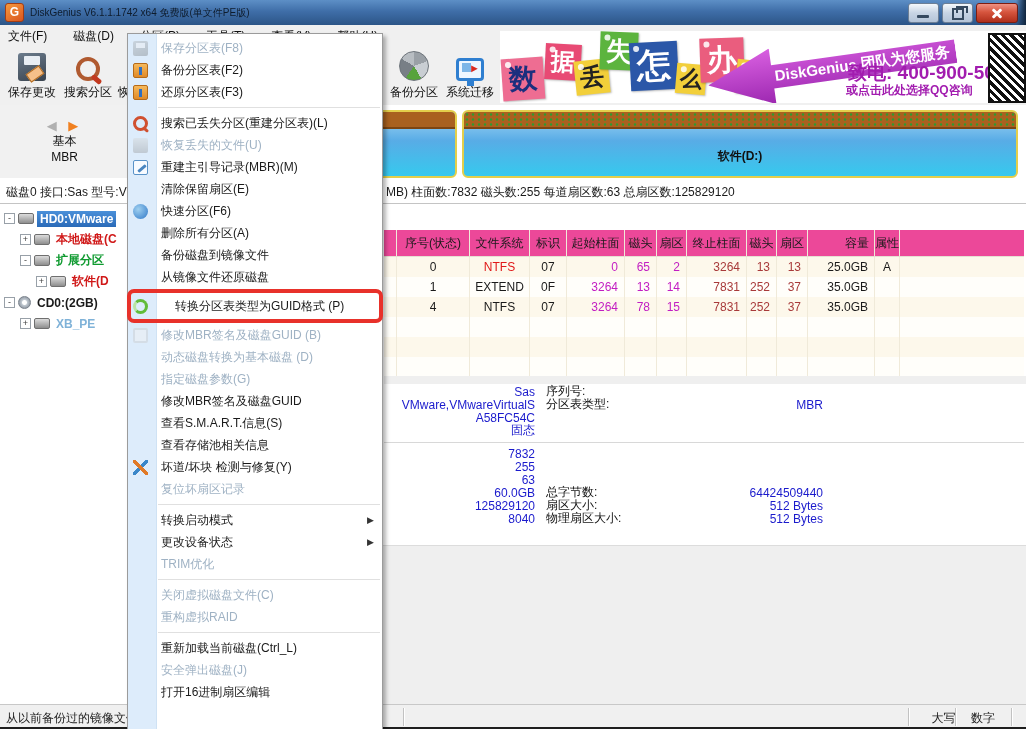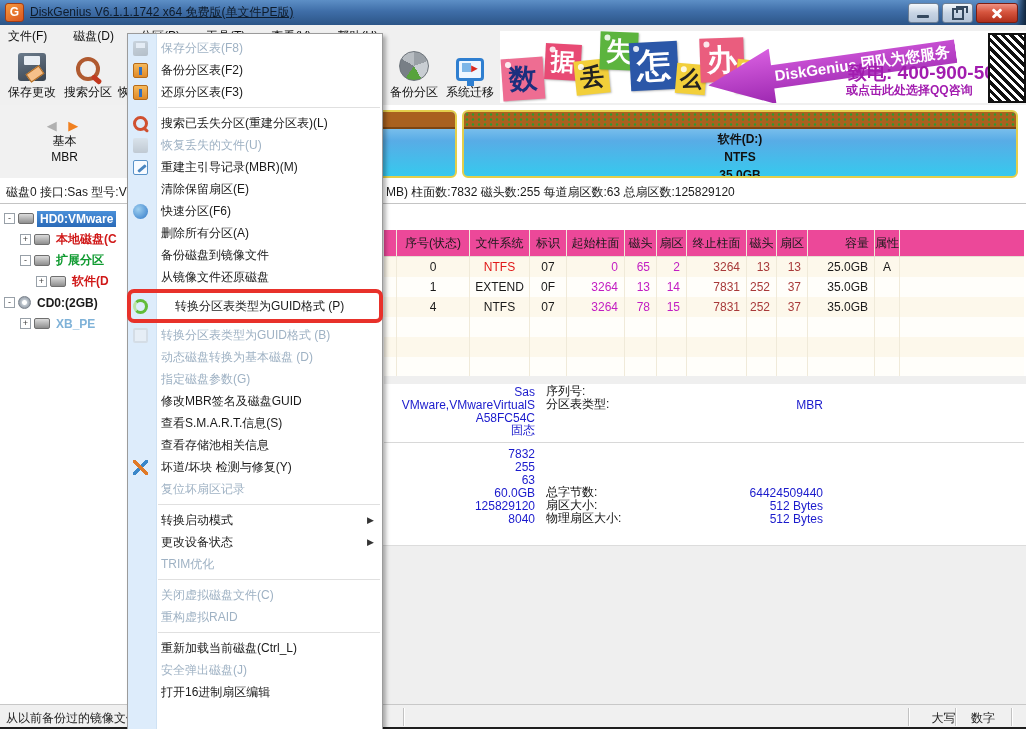--- a/index.html
+++ b/index.html
@@ -5,21 +5,21 @@
   html,body{margin:0;padding:0;background:#444;}
   #app{position:relative;width:1026px;height:729px;overflow:hidden;background:#f0f0f0;
        font-family:"Liberation Sans","DejaVu Sans",sans-serif;font-size:12px;color:#1a1a1a;}
   
   .titlebar{position:absolute;left:0;top:0;width:1026px;height:25px;
     background:linear-gradient(180deg,#5d8fc6 0%,#3f6ea8 45%,#2c5587 100%);display:flex;align-items:center;}
   .titlebar::after{content:"";position:absolute;right:0;top:0;width:10px;height:25px;background:linear-gradient(90deg,transparent,#10253d);}
   .appicon{width:17px;height:17px;margin:0 6px 0 5px;border-radius:3px;
     background:linear-gradient(145deg,#f59a3e,#d9551f);border:1px solid #a33c12;
     color:#fff;font-weight:bold;font-size:12px;line-height:16px;text-align:center;}
-  .apptitle{color:#0e1c2c;font-size:12px;text-decoration:underline;}
+  .apptitle{color:#0e1c2c;font-size:10px;}
   .winbtns{position:absolute;right:8px;top:3px;display:flex;gap:3px;}
   .wbtn{width:29px;height:18px;border-radius:3px;border:1px solid #6d7f95;position:relative;
     background:linear-gradient(180deg,#f4f8fc,#c7d4e4 50%,#b4c4d8);}
   .wbtn.close{width:40px;background:linear-gradient(180deg,#ef9183,#d6553e 45%,#b02f1b);border-color:#7e1d10;}
   .wbtn .bar{position:absolute;left:8px;top:11px;width:12px;height:3px;background:#35495f;border-radius:1px;}
   .wbtn .sq{position:absolute;left:9px;top:4px;width:8px;height:8px;border:2px solid #35495f;background:transparent;}
   .wbtn .sq2{position:absolute;left:13px;top:2px;width:8px;height:5px;border:2px solid #35495f;border-bottom:none;}
   .wbtn .x1,.wbtn .x2{position:absolute;left:14px;top:3px;width:12px;height:3px;background:#fff;border-radius:1px;transform:rotate(45deg);transform-origin:center;top:8px;}
   .wbtn .x2{transform:rotate(-45deg);}
   
@@ -67,21 +67,21 @@
     display:flex;flex-direction:column;align-items:center;justify-content:center;}
   .navarrows{font-size:13px;letter-spacing:4px;}
   .navarrows .la{color:#b0b0b0;} .navarrows .ra{color:#f08020;}
   .navline{line-height:16px;color:#111;}
   .part{position:absolute;top:5px;height:68px;border:2px solid #e3cf4b;border-radius:6px;box-sizing:border-box;overflow:hidden;
     background:linear-gradient(180deg,#a6d8f4 0%,#58ace6 45%,#36c9ee 100%);}
   .part .band{height:15px;background:#a9611f;border-bottom:2px solid #7c4512;}
   .part.dotted .band{background-image:radial-gradient(#2f9a2f 1.1px,transparent 1.6px);background-size:6px 5px;background-color:#a9611f;}
   .part1{left:140px;width:317px;}
   .part2{left:462px;width:556px;}
-  .ptxt{text-align:center;font-weight:bold;color:#101010;line-height:16px;margin-top:2px;}
+  .ptxt{text-align:center;font-weight:bold;color:#101010;line-height:16px;margin-top:19px;}
   .infoline{position:absolute;left:0;top:79px;width:1026px;height:18px;background:#fff;}
   .infoline .l{position:absolute;left:6px;white-space:nowrap;}
   .infoline .r{position:absolute;left:386px;white-space:nowrap;}
   
   .treepanel{position:absolute;left:0;top:204px;width:128px;height:500px;background:#fff;border-right:1px solid #b4b4b4;box-sizing:border-box;padding-top:4px;overflow:hidden;}
   .titem{height:21px;display:flex;align-items:center;white-space:nowrap;font-weight:bold;}
   .titem[data-lvl="0"]{padding-left:4px;} .titem[data-lvl="1"]{padding-left:20px;} .titem[data-lvl="2"]{padding-left:36px;}
   .texp{width:9px;height:9px;border:1px solid #98a0a8;background:#fff;font-size:9px;line-height:8px;text-align:center;color:#444;margin-right:3px;flex:none;font-weight:normal;}
   .tico2{flex:none;margin-right:3px;}
   .tico2[data-icon="hdd"]{width:14px;height:9px;background:linear-gradient(180deg,#dcdcdc,#8e8e8e);border:1px solid #6f6f6f;border-radius:2px;}
@@ -575,21 +575,21 @@
         </div>
 
         <div class="mi" data-state="normal" data-type="item" data-hl="true">
           <span class="mi-icon" data-icon="recycle"></span>
           <span class="mi-label">转换分区表类型为GUID格式 (P)</span>
           <span class="mi-arrow"></span>
         </div>
 
         <div class="mi" data-state="disabled" data-type="item" data-hl="false">
           <span class="mi-icon" data-icon="convert"></span>
-          <span class="mi-label">转换分区表类型为GUID格式 (B)</span>
+          <span class="mi-label">修改MBR签名及磁盘GUID (B)</span>
           <span class="mi-arrow"></span>
         </div>
 
         <div class="mi" data-state="disabled" data-type="item" data-hl="false">
           <span class="mi-icon" data-icon=""></span>
           <span class="mi-label">动态磁盘转换为基本磁盘 (D)</span>
           <span class="mi-arrow"></span>
         </div>
 
         <div class="mi" data-state="disabled" data-type="item" data-hl="false">

